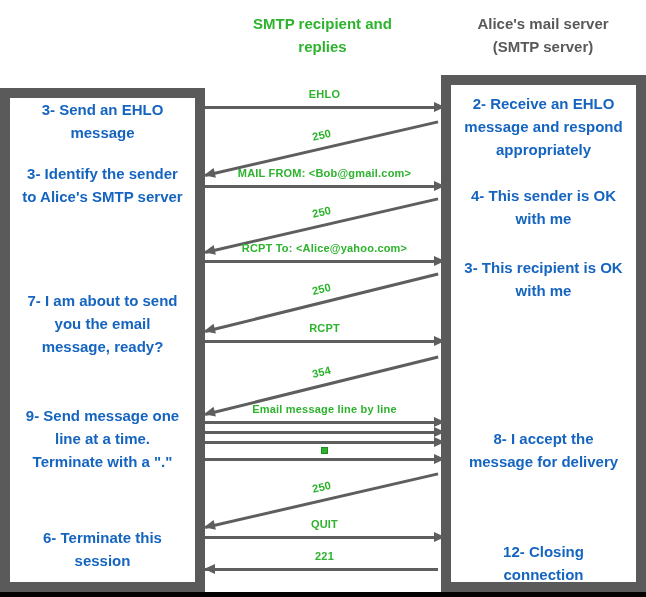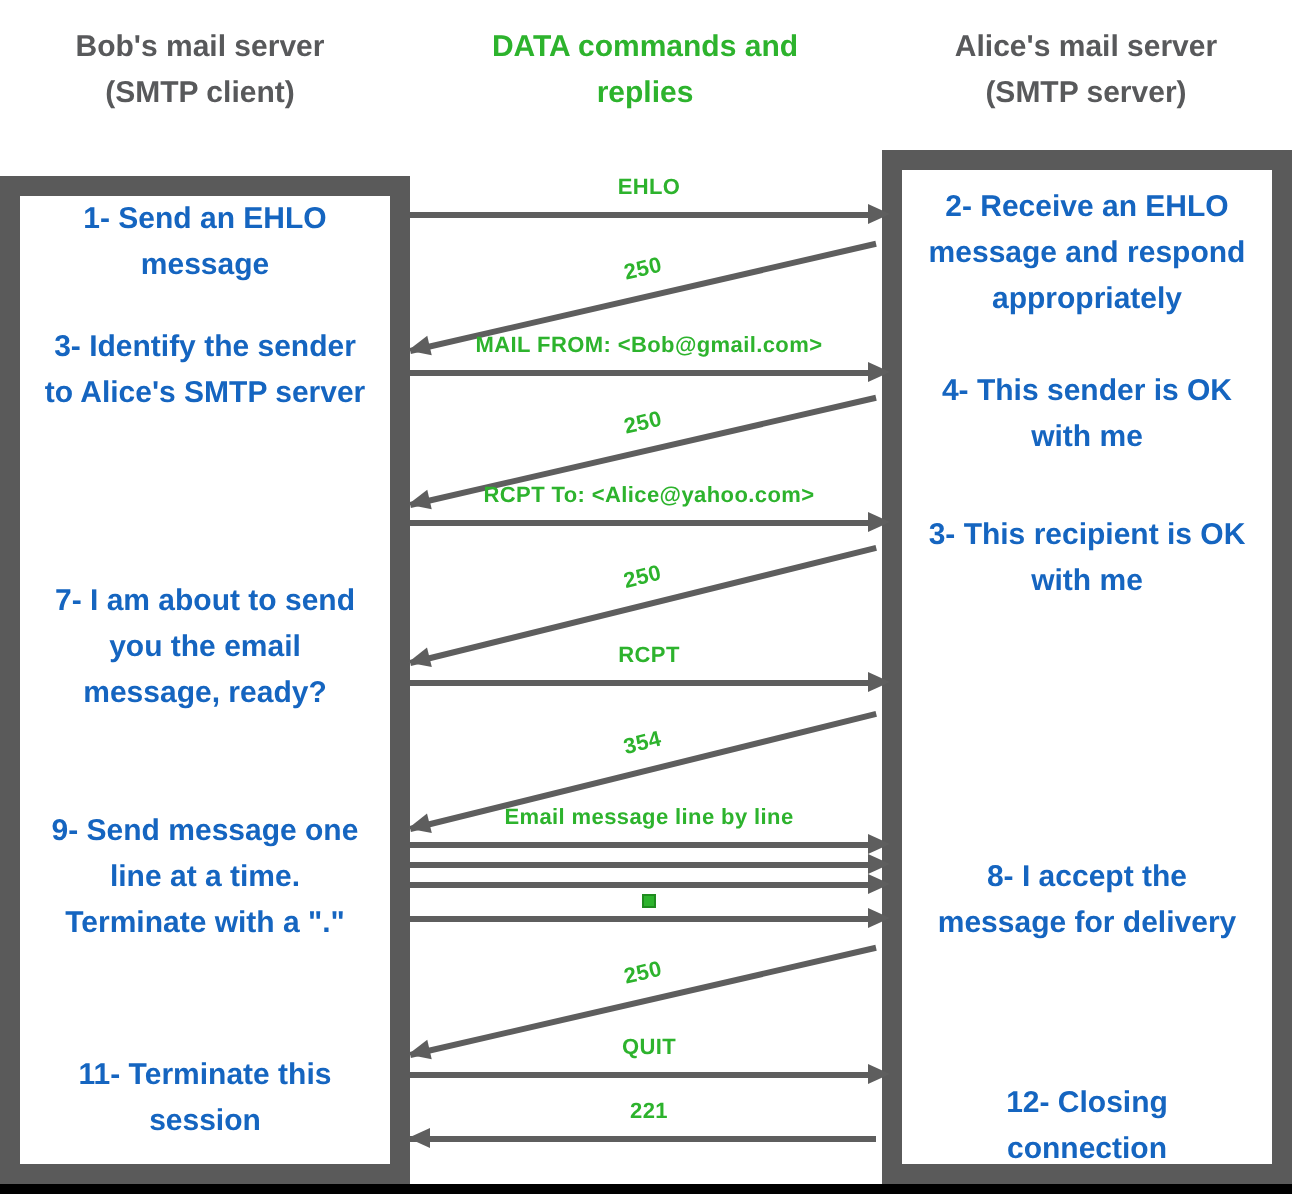--- a/index.html
+++ b/index.html
@@ -53,39 +53,37 @@
     background:var(--green);border:1px solid #1f8c1f;box-sizing:border-box;
   }
 
   .bottom-bar{position:absolute;left:0;top:592px;width:646px;height:5px;background:#000000;}
 </style>
 </head>
 <body>
 
 <div class="canvas">
 
-  <div class="hdr hdr-left">Bob's mail server
-(SMTP client)</div>
-  <div class="hdr hdr-center">DATA commands and
+  <div class="hdr hdr-center">SMTP recipient and
 replies</div>
   <div class="hdr hdr-right">Alice's mail server
 (SMTP server)</div>
 
   <div class="box box-client">
-    <div class="step" style="top:0px">1- Send an EHLO
+    <div class="step" style="top:0px">3- Send an EHLO
 message</div>
     <div class="step" style="top:64px">3- Identify the sender
 to Alice's SMTP server</div>
     <div class="step" style="top:191px">7- I am about to send
 you the email
 message, ready?</div>
     <div class="step" style="top:306px">9- Send message one
 line at a time.
 Terminate with a "."</div>
-    <div class="step" style="top:428px">11- Terminate this
+    <div class="step" style="top:428px">6- Terminate this
 session</div>
   </div>
 
   <div class="box box-server">
     <div class="step" style="top:7px">2- Receive an EHLO
 message and respond
 appropriately</div>
     <div class="step" style="top:99px">4- This sender is OK
 with me</div>
     <div class="step" style="top:171px">3- This recipient is OK

